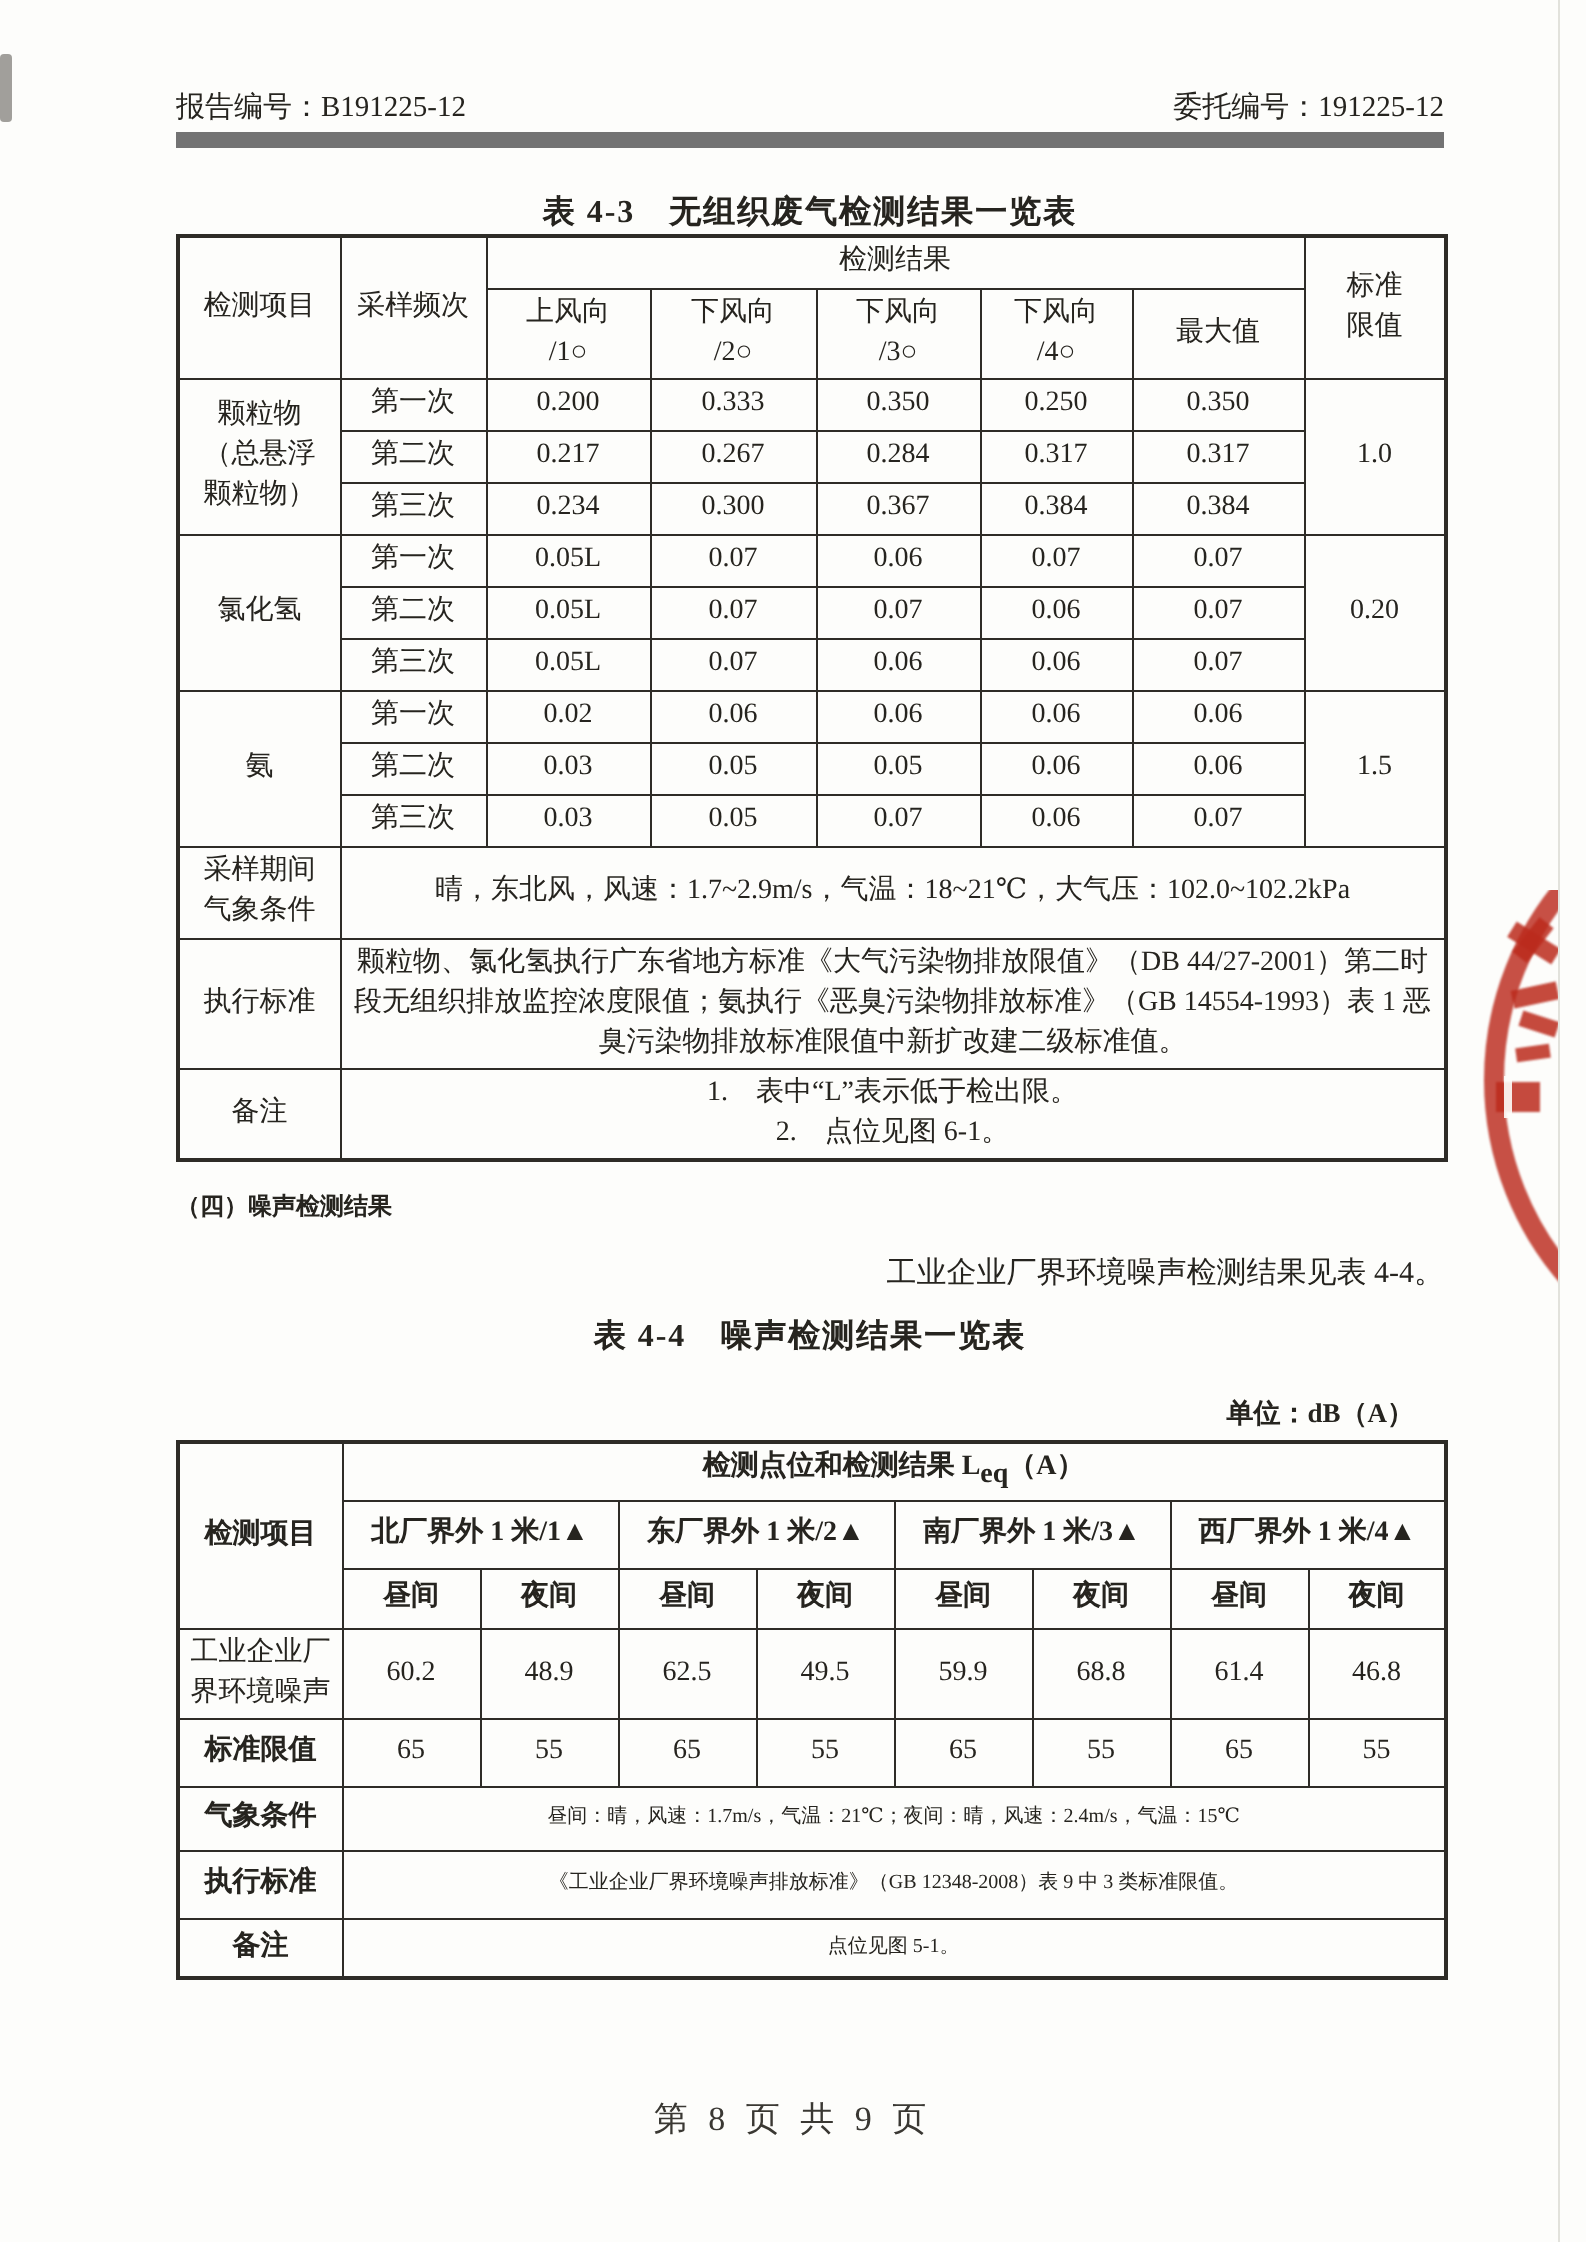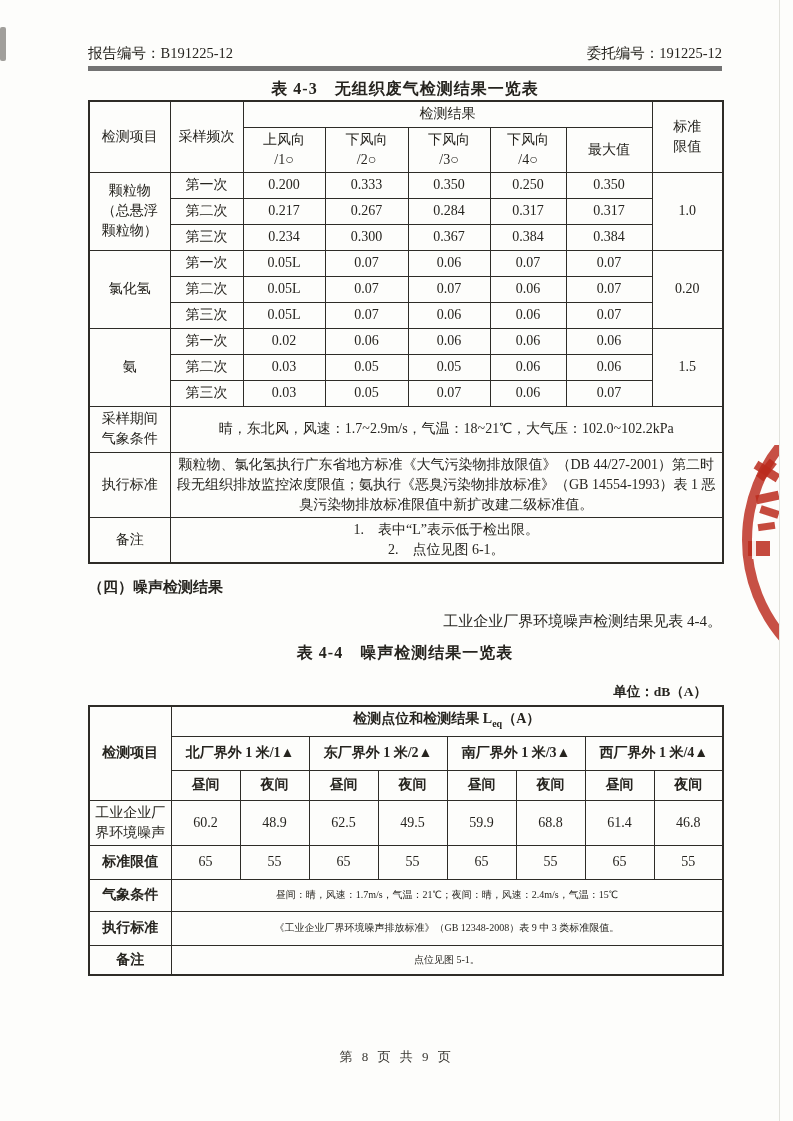--- a/index.html
+++ b/index.html
@@ -10,49 +10,49 @@
     overflow:hidden;
     font-family:"Liberation Serif","DejaVu Serif",serif;
     color:#26241f;
     box-sizing:border-box;
     padding:0 71px 0 88px;
   }
   
   .doc-header{
     display:flex;justify-content:space-between;align-items:flex-end;
     padding-top:44px;padding-bottom:3px;
-    border-bottom:5px solid #737373;
+    border-bottom:8px solid #737373;
     font-size:14.5px;
   }
   .intro{font-size:15px;margin:25px 0 0 0;text-indent:24px;}
   .intro2{font-size:15px;margin:15px 0 0 0;text-indent:46px;text-align:right;}
-  .tbl-title{font-size:16px;font-weight:bold;text-align:center;margin-top:8px;letter-spacing:1px;}
+  .tbl-title{font-size:16px;font-weight:bold;text-align:center;margin-top:22px;letter-spacing:1px;}
   .unit-line{font-size:13.5px;font-weight:bold;text-align:right;margin-top:19px;margin-bottom:4px;padding-right:15px;}
-  .sec-heading{font-size:15px;font-weight:bold;margin-top:14px;}
+  .sec-heading{font-size:12px;font-weight:bold;margin-top:14px;}
 
   table.t{
     border-collapse:collapse;table-layout:fixed;width:634px;
     border:2px solid #2e2c27;
   }
   table.t td{
     border:1px solid #2e2c27;
     text-align:center;vertical-align:middle;
     font-size:14px;line-height:20px;
     padding:2px 4px;box-sizing:border-box;
     overflow:hidden;
   }
   td.ml{white-space:pre-line;}
-  td.left{text-align:left;padding:3px 10px;font-family:Liberation Serif, serif;}
+  td.left{text-align:left;padding:3px 10px;}
   .noise-t td{font-size:13.5px;}
   .noise-t .hdr{font-weight:bold;}
   .noise-t td.left{font-size:10px;}
-  sub.eq{font-size:10px;}
+  sub.eq{font-size:14px;}
   .footer{
     position:absolute;left:0;right:0;top:1048px;
-    text-align:center;font-size:13px;letter-spacing:3px;color:#3a3833;
+    text-align:center;font-size:17px;letter-spacing:3px;color:#3a3833;
   }
   
   .scan-edge{position:absolute;top:0;bottom:0;left:779px;width:1px;background:#e2e2dc;}
   .corner-blot{position:absolute;left:0;top:27px;width:6px;height:34px;background:#55524c;opacity:.55;border-radius:2px;}
   
   .seal{position:absolute;left:728px;top:445px;width:51px;height:200px;overflow:hidden;pointer-events:none;}
   .seal .arc{
     position:absolute;left:14px;top:-60px;width:310px;height:310px;box-sizing:border-box;
     border:10px solid rgba(187,42,28,.82);border-radius:50%;
     filter:blur(.4px);

